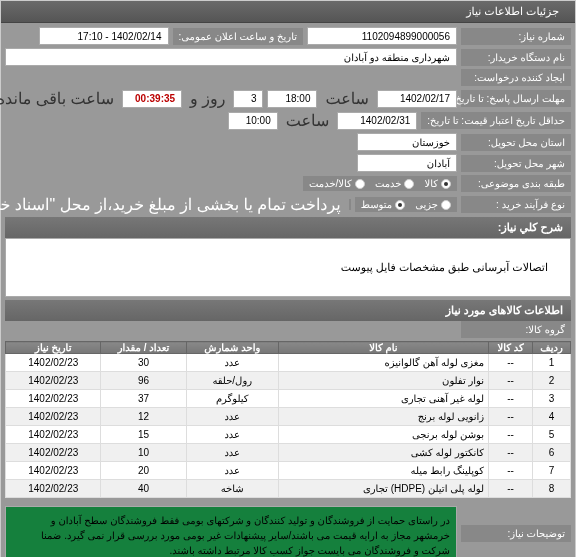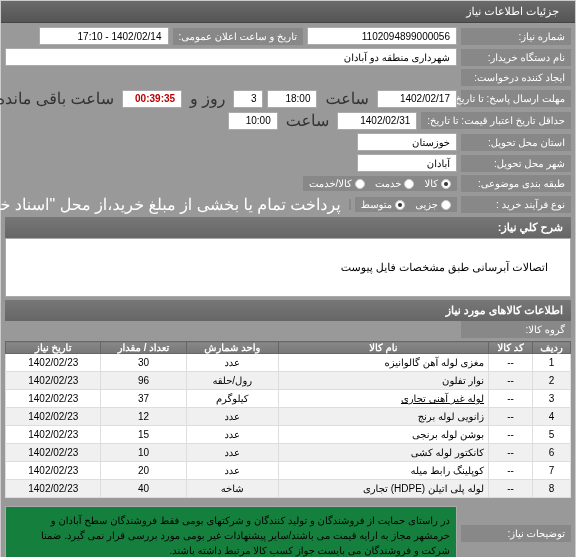--- a/index.html
+++ b/index.html
@@ -240,21 +240,21 @@
             <td>2</td>
             <td>--</td>
             <td style="text-align: right;">نوار تفلون</td>
             <td>رول/حلقه</td>
             <td>96</td>
             <td>1402/02/23</td>
           </tr>
           <tr>
             <td>3</td>
             <td>--</td>
-            <td style="text-align: right; text-decoration: underline;">لوله غیر آهنی تجاری</td>
+            <td style="text-align: right;">لوله غیر آهنی تجاری</td>
             <td>کیلوگرم</td>
             <td>37</td>
             <td>1402/02/23</td>
           </tr>
           <tr>
             <td>4</td>
             <td>--</td>
             <td style="text-align: right;">زانویی لوله برنج</td>
             <td>عدد</td>
             <td>12</td>

